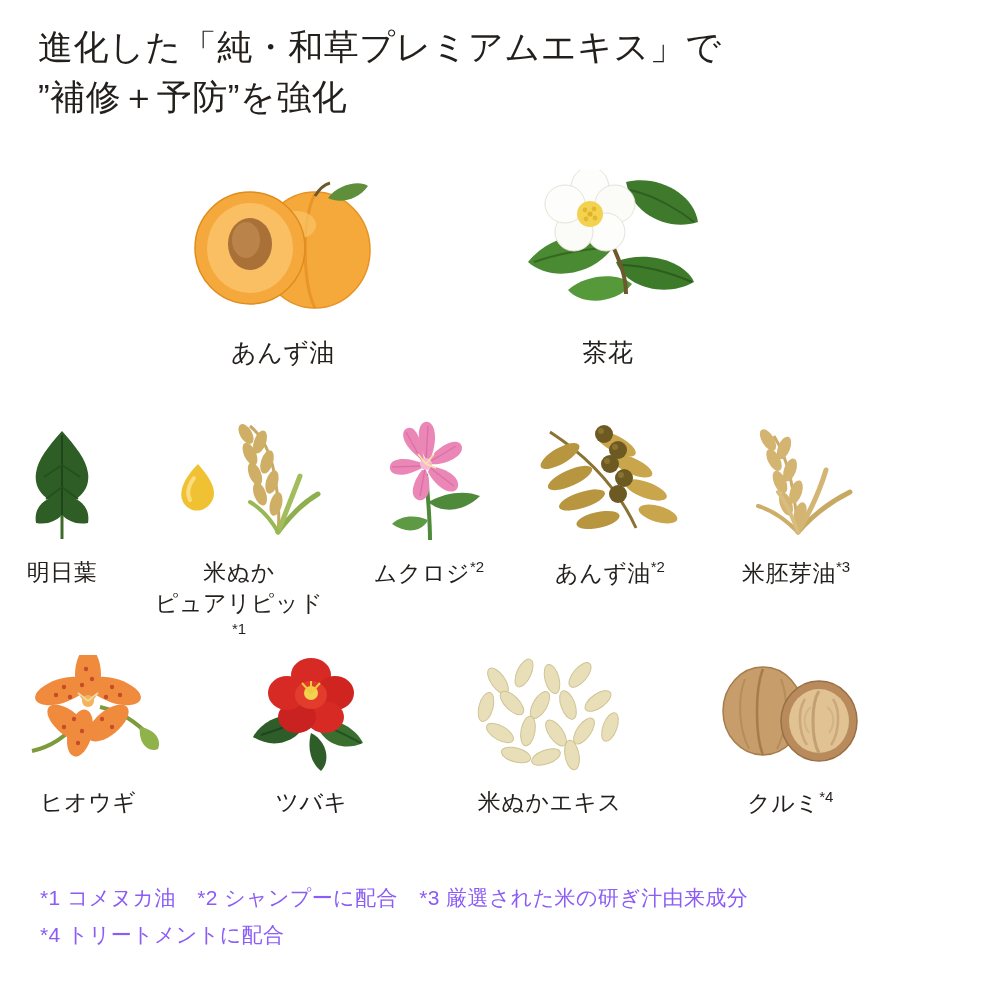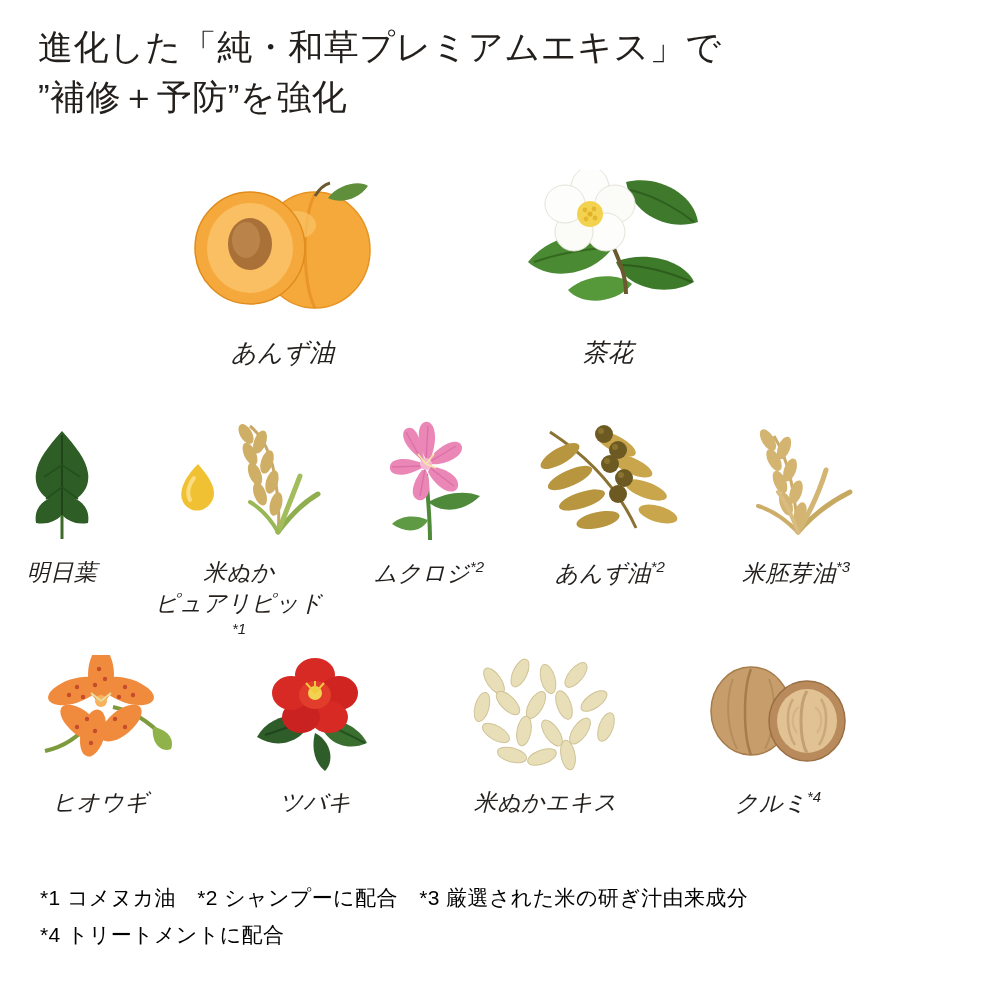--- a/index.html
+++ b/index.html
@@ -38,25 +38,24 @@
   }
 
   
   .row {
     position: absolute;
     display: flex;
     justify-content: center;
     align-items: flex-start;
     width: 876px;
     left: 0;
-    font-style: italic;
   }
   .row-1 { top: 170px; gap: 110px; }
   .row-2 { top: 425px; gap: 26px; }
-  .row-3 { top: 655px; gap: 40px; }
+  .row-3 { top: 655px; gap: 52px; }
 
   .item {
     display: flex;
     flex-direction: column;
     align-items: center;
   }
   .art {
     height: 150px;
     display: flex;
     align-items: flex-end;
@@ -94,21 +93,21 @@
   .w-kurumi { width: 175px; }
 
   
   .notes {
     position: absolute;
     left: 40px;
     top: 880px;
     width: 930px;
     font-size: 21px;
     line-height: 1.75;
-    color: #000000;
+    color: #8b5cf6;
     letter-spacing: 0.4px;
   }
   .notes div { white-space: pre; }
 
   svg { display: block; }
 </style>
 </head>
 <body>
 
 <div class="page">

